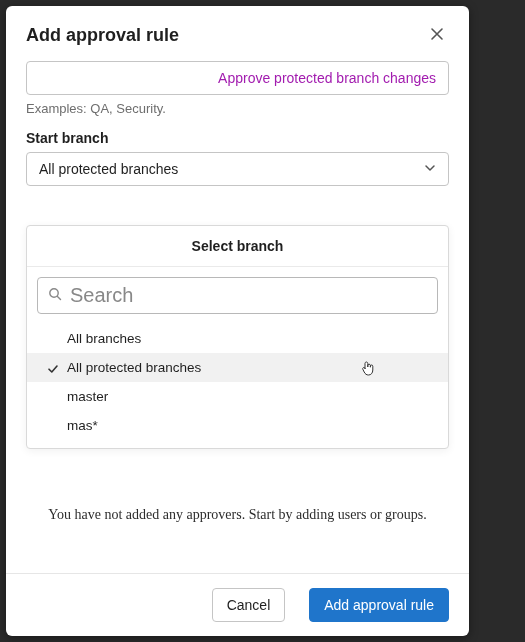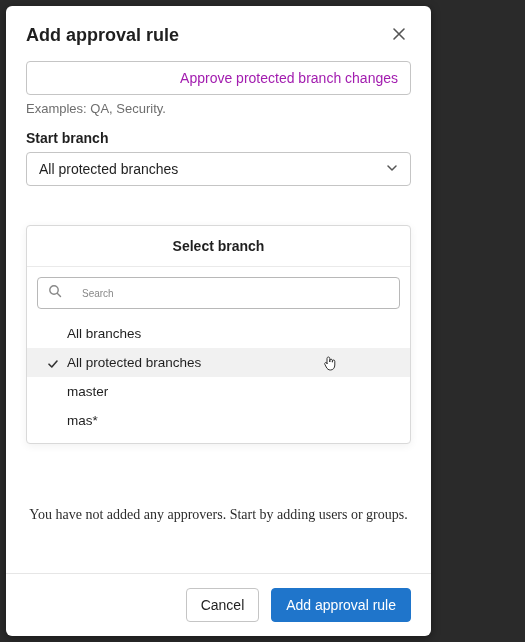--- a/index.html
+++ b/index.html
@@ -8,21 +8,21 @@
       background: #2a2a2a;
       width: 525px;
       height: 642px;
       overflow: hidden;
       position: relative;
     }
     .modal {
       background: #fff;
       border-radius: 6px;
       margin: 6px;
-      width: 425px;
+      width: 463px;
       height: 630px;
       box-shadow: 0 2px 10px rgba(0,0,0,0.4);
       display: flex;
       flex-direction: column;
       position: relative;
     }
     .modal-header {
       display: flex;
       justify-content: space-between;
       align-items: center;
@@ -109,24 +109,24 @@
     .search-box {
       display: flex;
       align-items: center;
       border: 1px solid #b8b8b8;
       border-radius: 4px;
       padding: 6px 10px;
     }
     .search-box input {
       border: none;
       outline: none;
-      font-size: 10px;
+      font-size: 20px;
       color: #8b5cf6;
       flex: 1;
-      margin-left: 20px;
+      margin-left: 8px;
     }
     .search-box input::placeholder {
       color: #888;
     }
     .option-list {
       list-style: none;
       padding: 0 0 8px 0;
     }
     .option {
       display: flex;
@@ -163,21 +163,21 @@
       text-align: center;
       font-size: 14px;
       color: #2c2c2c;
       font-family: Liberation Serif, serif;
     }
     .modal-footer {
       border-top: 1px solid #e6e6e6;
       padding: 14px 20px;
       display: flex;
       justify-content: flex-end;
-      gap: 12px;
+      gap: 24px;
     }
     .btn {
       border-radius: 4px;
       font-size: 14px;
       padding: 8px 14px;
       cursor: pointer;
       border: 1px solid transparent;
     }
     .btn-secondary {
       background: #fff;

